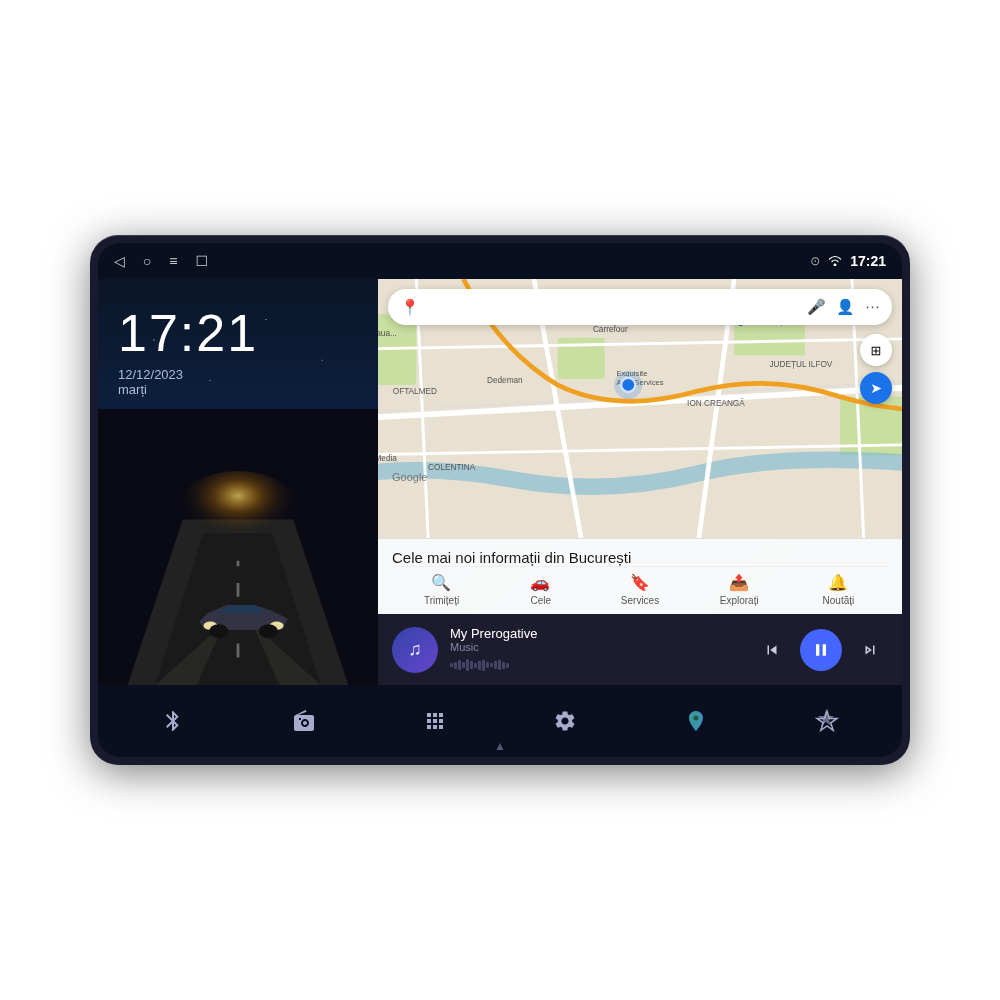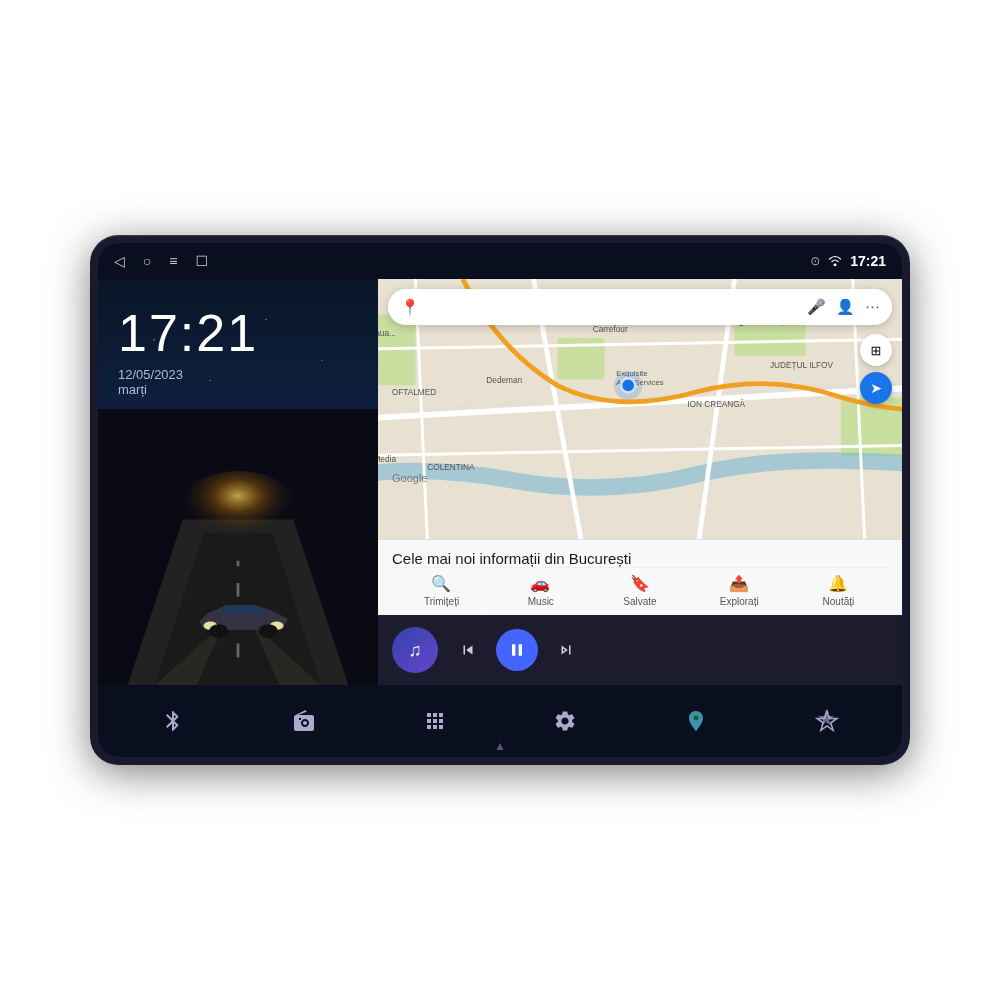--- a/index.html
+++ b/index.html
@@ -411,21 +411,21 @@
       </div>
     </div>
 
     <div class="main-area">
 
       <div class="left-panel">
         <div class="stars-bg"></div>
 
         <div class="clock-section">
           <div class="clock-time">17:21</div>
-          <div class="clock-date">12/05/2023</div>
+          <div class="clock-date">12/12/2023</div>
           <div class="clock-day">marți</div>
         </div>
 
         <div class="car-section">
           <div class="car-tunnel">
 
             <svg width="100%" height="100%" viewBox="0 0 280 200" preserveAspectRatio="xMidYMax slice" style="position:absolute;top:0;left:0;">
 
               <defs>
                 <radialGradient id="tunnelGlow" cx="50%" cy="30%" r="50%">
@@ -537,42 +537,63 @@
 
         <div class="info-banner">
           <div class="info-title">Cele mai noi informații din București</div>
           <div class="info-tabs">
             <div class="info-tab">
               <span class="tab-icon">🔍</span>
               <span>Trimițeți</span>
             </div>
             <div class="info-tab">
               <span class="tab-icon">🚗</span>
-              <span>Music</span>
+              <span>Cele</span>
             </div>
             <div class="info-tab">
               <span class="tab-icon">🔖</span>
-              <span>Salvate</span>
+              <span>Services</span>
             </div>
             <div class="info-tab">
               <span class="tab-icon">📤</span>
               <span>Explorați</span>
             </div>
             <div class="info-tab">
               <span class="tab-icon">🔔</span>
               <span>Noutăți</span>
             </div>
           </div>
         </div>
 
         <div class="music-player">
           <div class="album-art">
             <span>♫</span>
           </div>
 
+          <div class="music-info">
+            <div class="music-title">My Prerogative</div>
+            <div class="music-subtitle">Music</div>
+            <div class="music-waveform">
+              <div class="wave-bar" style="height:4px;"></div>
+              <div class="wave-bar" style="height:7px;"></div>
+              <div class="wave-bar" style="height:10px;"></div>
+              <div class="wave-bar" style="height:6px;"></div>
+              <div class="wave-bar" style="height:12px;"></div>
+              <div class="wave-bar" style="height:8px;"></div>
+              <div class="wave-bar" style="height:5px;"></div>
+              <div class="wave-bar" style="height:9px;"></div>
+              <div class="wave-bar" style="height:11px;"></div>
+              <div class="wave-bar" style="height:6px;"></div>
+              <div class="wave-bar" style="height:4px;"></div>
+              <div class="wave-bar" style="height:8px;"></div>
+              <div class="wave-bar" style="height:10px;"></div>
+              <div class="wave-bar" style="height:7px;"></div>
+              <div class="wave-bar" style="height:5px;"></div>
+            </div>
+          </div>
 
           <div class="music-controls">
             <div class="ctrl-btn">
               <svg width="18" height="18" viewBox="0 0 24 24" fill="#ccccdd">
                 <path d="M6 6h2v12H6zm3.5 6 8.5 6V6z"></path>
               </svg>
             </div>
             <div class="ctrl-btn play">
               <svg width="20" height="20" viewBox="0 0 24 24" fill="white">
                 <path d="M6 19h4V5H6v14zm8-14v14h4V5h-4z"></path>

